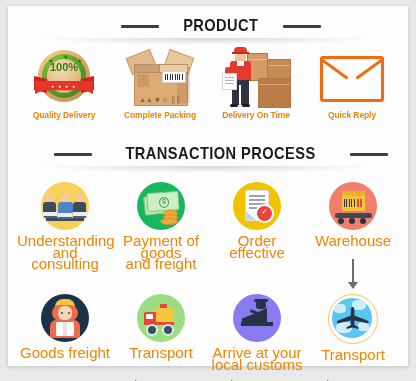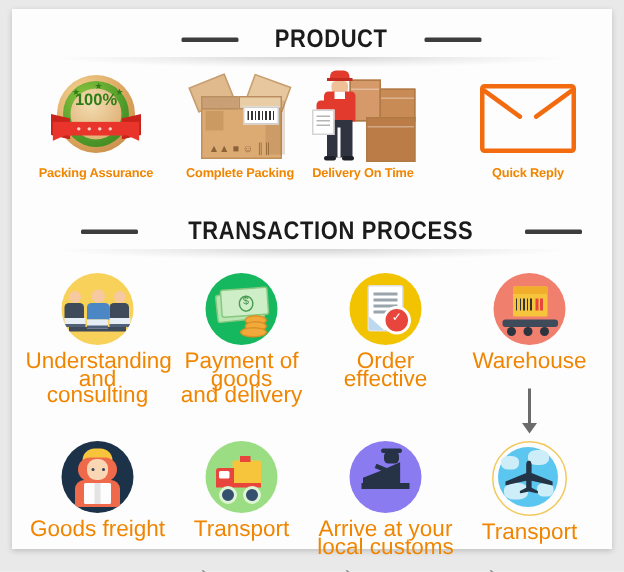--- a/index.html
+++ b/index.html
@@ -215,21 +215,21 @@
             <div class="star" style="left:12px;top:9px">★</div>
             <div class="star" style="left:27px;top:5px">★</div>
             <div class="star" style="left:41px;top:9px">★</div>
             <div class="pct">100%</div>
             <div class="tail lf"></div>
               <div class="tail rt"></div>
             <div class="rib"></div>
             <div class="ribdots">●●●●</div>
           </div>
         </div>
-        <div class="prod-cap">Packing Assurance</div>
+        <div class="prod-cap">Quality Delivery</div>
       </div>
 
       <div class="prod-cell" style="left:102px">
         <div class="prod-art">
           <div class="carton">
             <div class="flapL"></div>
               <div class="flapR"></div>
             <div class="body"></div>
               <div class="shadeR"></div>
             <div class="lipL"></div>
@@ -242,21 +242,21 @@
                 <span>▲▲</span>
                 <span>■</span>
                 <span>☺</span>
                 <span>║║</span>
               </div>
           </div>
         </div>
         <div class="prod-cap">Complete Packing</div>
       </div>
 
-      <div class="prod-cell" style="left:184px">
+      <div class="prod-cell" style="left:198px">
         <div class="prod-art">
           <div class="deliv">
             <div class="bx b3">
                 <i class="ln"></i>
               </div>
             <div class="bx b1">
                 <i class="ln"></i>
               </div>
             <div class="bx b2">
                 <i class="ln"></i>
@@ -331,21 +331,21 @@
           <div class="bill"></div>
           <div class="bill2">
               <div class="cc">$</div>
             </div>
           <div class="coin k1"></div>
             <div class="coin k2"></div>
             <div class="coin k3"></div>
         </div>
         <div class="proc-cap">
           <div>Payment of goods</div>
-          <div>and delivery</div>
+          <div>and freight</div>
         </div>
       </div>
 
       <div class="arrow right" style="left:200px;top:196px;width:31px">
         <div class="tip"></div>
       </div>
 
       <div class="proc-cell" style="left:201px">
         <div class="circ c-doc">
           <div class="pg">

